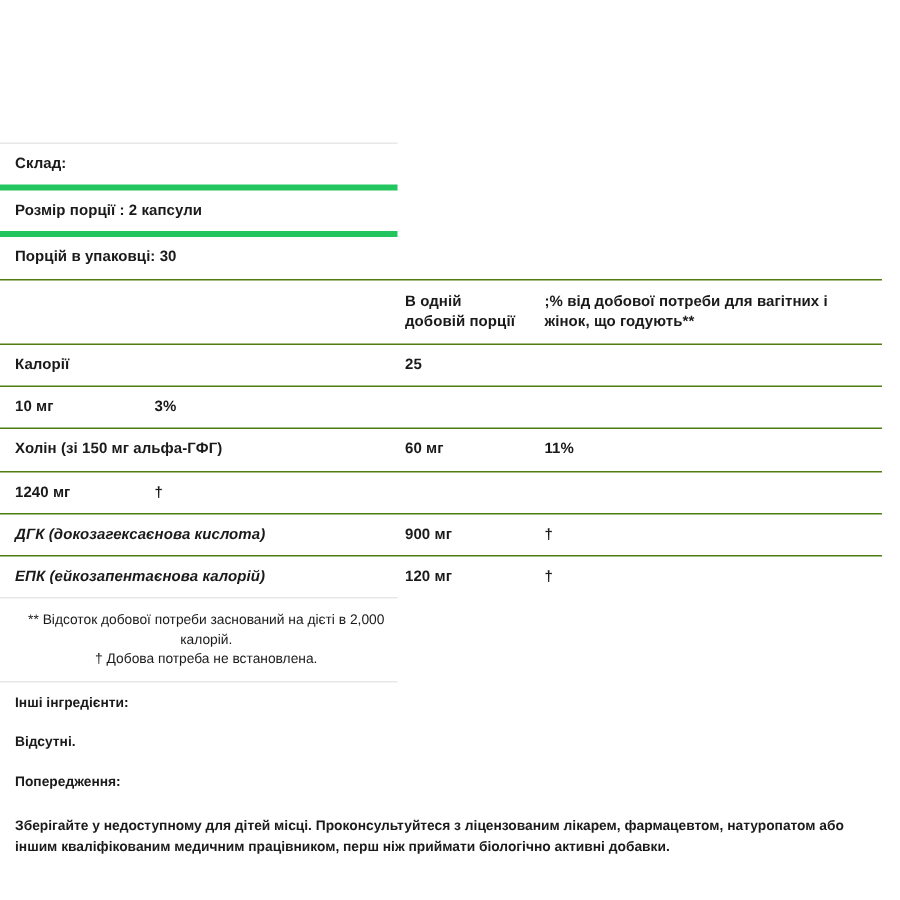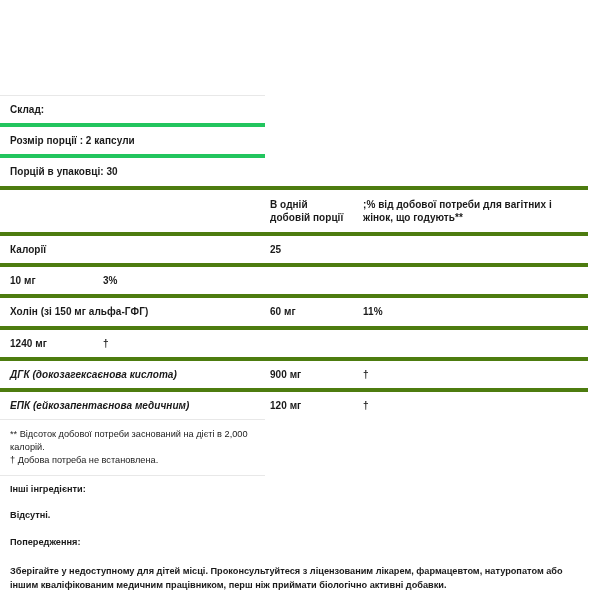--- a/index.html
+++ b/index.html
@@ -51,21 +51,21 @@
     border-top: 4px solid #22c55e;
     font-weight: bold;
     padding-top: 7px;
     padding-bottom: 7px;
   }
   .row--short:first-child { border-top: 1px solid #e8e8e8; }
 
   
   .row--full {
     width: 588px;
-    border-top: 4px solid #4d7c0f;
+    border-top: 1px solid #4d7c0f;
   }
 
   .row--header {
     font-weight: bold;
     padding-top: 8px;
     padding-bottom: 8px;
   }
 
   .row--data {
     font-weight: bold;
@@ -98,20 +98,21 @@
   
   .footnote {
     box-sizing: border-box;
     width: 265px;
     border-top: 1px solid #e8e8e8;
     border-bottom: 1px solid #e8e8e8;
     padding: 8px 0 8px 10px;
     font-size: 9.2px;
     line-height: 1.42;
     font-weight: normal;
+    text-align: center;
   }
   .footnote p { margin: 0; }
 
   
   .block {
     box-sizing: border-box;
     width: 588px;
     padding: 7px 10px 7px 10px;
     font-size: 9.2px;
     line-height: 1.32;
@@ -172,21 +173,21 @@
       <span class="c3">†</span>
     </div>
 
     <div class="row row--full row--data">
       <span class="c1 italic">ДГК (докозагексаєнова кислота)</span>
       <span class="c2">900 мг</span>
       <span class="c3">†</span>
     </div>
 
     <div class="row row--full row--data">
-      <span class="c1 italic">ЕПК (ейкозапентаєнова медичним)</span>
+      <span class="c1 italic">ЕПК (ейкозапентаєнова калорій)</span>
       <span class="c2">120 мг</span>
       <span class="c3">†</span>
     </div>
 
     <div class="footnote">
       <p>** Відсоток добової потреби заснований на дієті в 2,000 калорій.</p>
       <p>† Добова потреба не встановлена.</p>
     </div>
 
     <div class="block">

